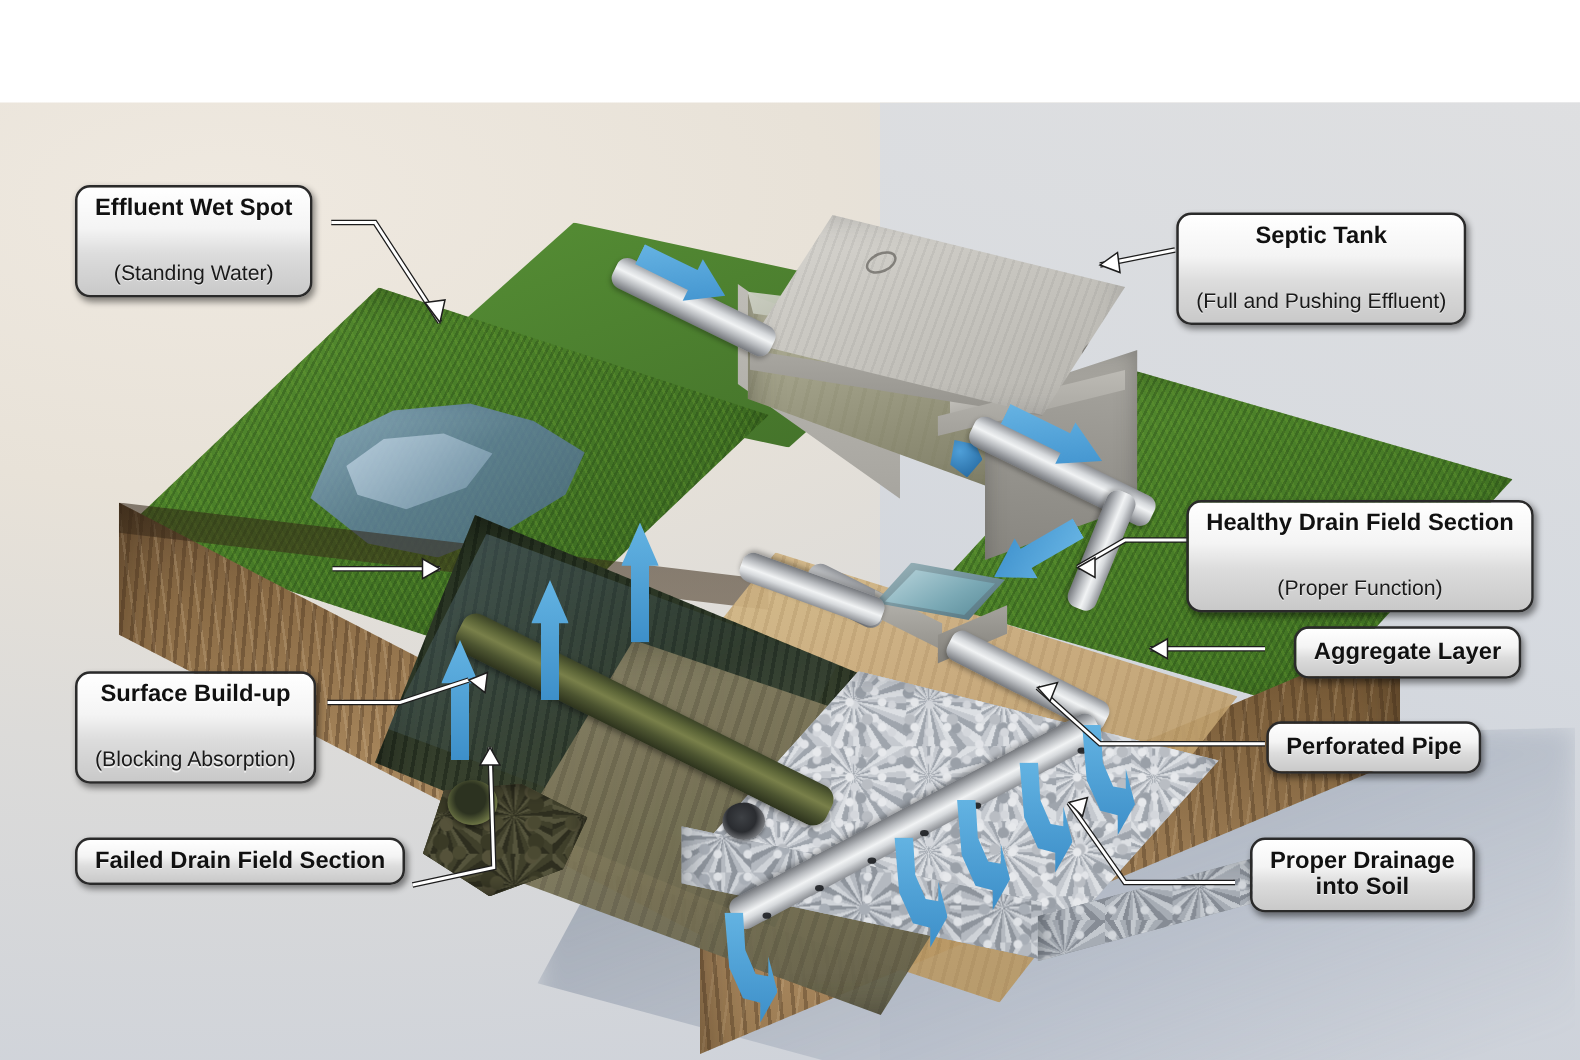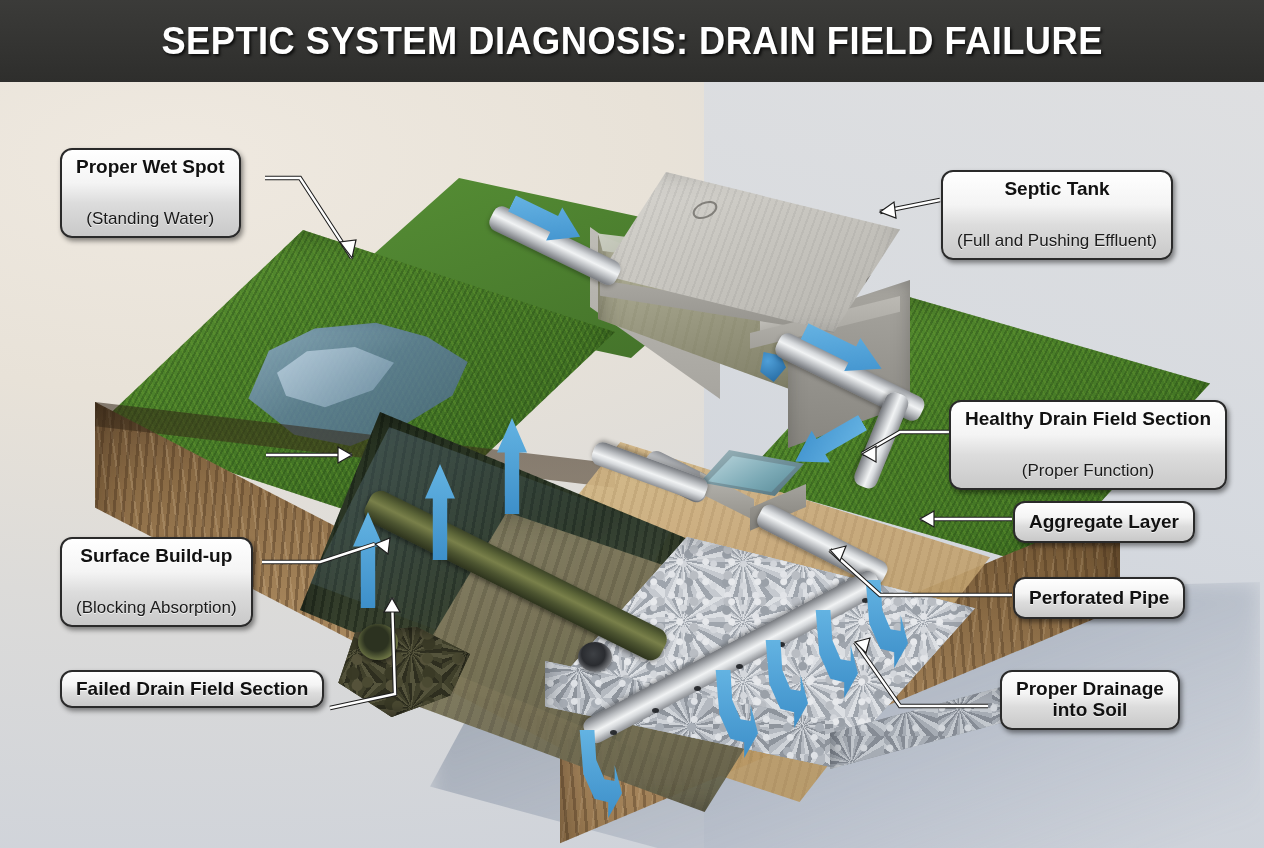--- a/index.html
+++ b/index.html
@@ -384,23 +384,20 @@
     text-shadow:0 1px 0 rgba(255,255,255,.7);
     margin-top:32px;
   }
   .leader{position:absolute;z-index:35;overflow:visible;}
 </style>
 </head>
 <body>
 
 <div class="stage">
 
-  <div class="header">
-    <div class="title">SEPTIC SYSTEM DIAGNOSIS: DRAIN FIELD FAILURE</div>
-  </div>
 
   <div class="scene">
     <div class="bg-right"></div>
     <div class="ground-shadow"></div>
 
     <div class="block">
 
       <div class="face grass-back"></div>
       <div class="face grass-left"></div>
       <div class="face grass-right"></div>
@@ -520,41 +517,41 @@
         <polygon points="862,372 876,364 876,380"></polygon>
         <polygon points="375,462 390,456 388,472"></polygon>
         <polygon points="920,437 934,429 934,445"></polygon>
         <polygon points="830,468 846,464 840,479"></polygon>
         <polygon points="392,516 384,530 400,530"></polygon>
         <polygon points="855,560 870,556 866,571"></polygon>
       </g>
     </svg>
 
     <div class="callout" style="left:60px;top:66px;">
-      <span class="l1">Proper Wet Spot</span>
+      <span class="l1">Effluent Wet Spot</span>
       <span class="l2">(Standing Water)</span>
     </div>
 
     <div class="callout" style="left:941px;top:88px;">
       <span class="l1">Septic Tank</span>
       <span class="l2">(Full and Pushing Effluent)</span>
     </div>
 
 
     <div class="callout" style="left:949px;top:318px;text-align:center;">
       <span class="l1">Healthy Drain Field Section</span>
       <span class="l2">(Proper Function)</span>
     </div>
 
     <div class="callout" style="left:60px;top:455px;">
       <span class="l1">Surface Build-up</span>
       <span class="l2">(Blocking Absorption)</span>
     </div>
 
-    <div class="callout" style="left:1013px;top:419px;padding-top:8px;padding-bottom:9px;">
+    <div class="callout" style="left:1035px;top:419px;padding-top:8px;padding-bottom:9px;">
       <span class="l1">Aggregate Layer</span>
     </div>
 
     <div class="callout" style="left:1013px;top:495px;padding-top:8px;padding-bottom:9px;">
       <span class="l1">Perforated Pipe</span>
     </div>
 
     <div class="callout" style="left:60px;top:588px;">
       <span class="l1">Failed Drain Field Section</span>
     </div>

